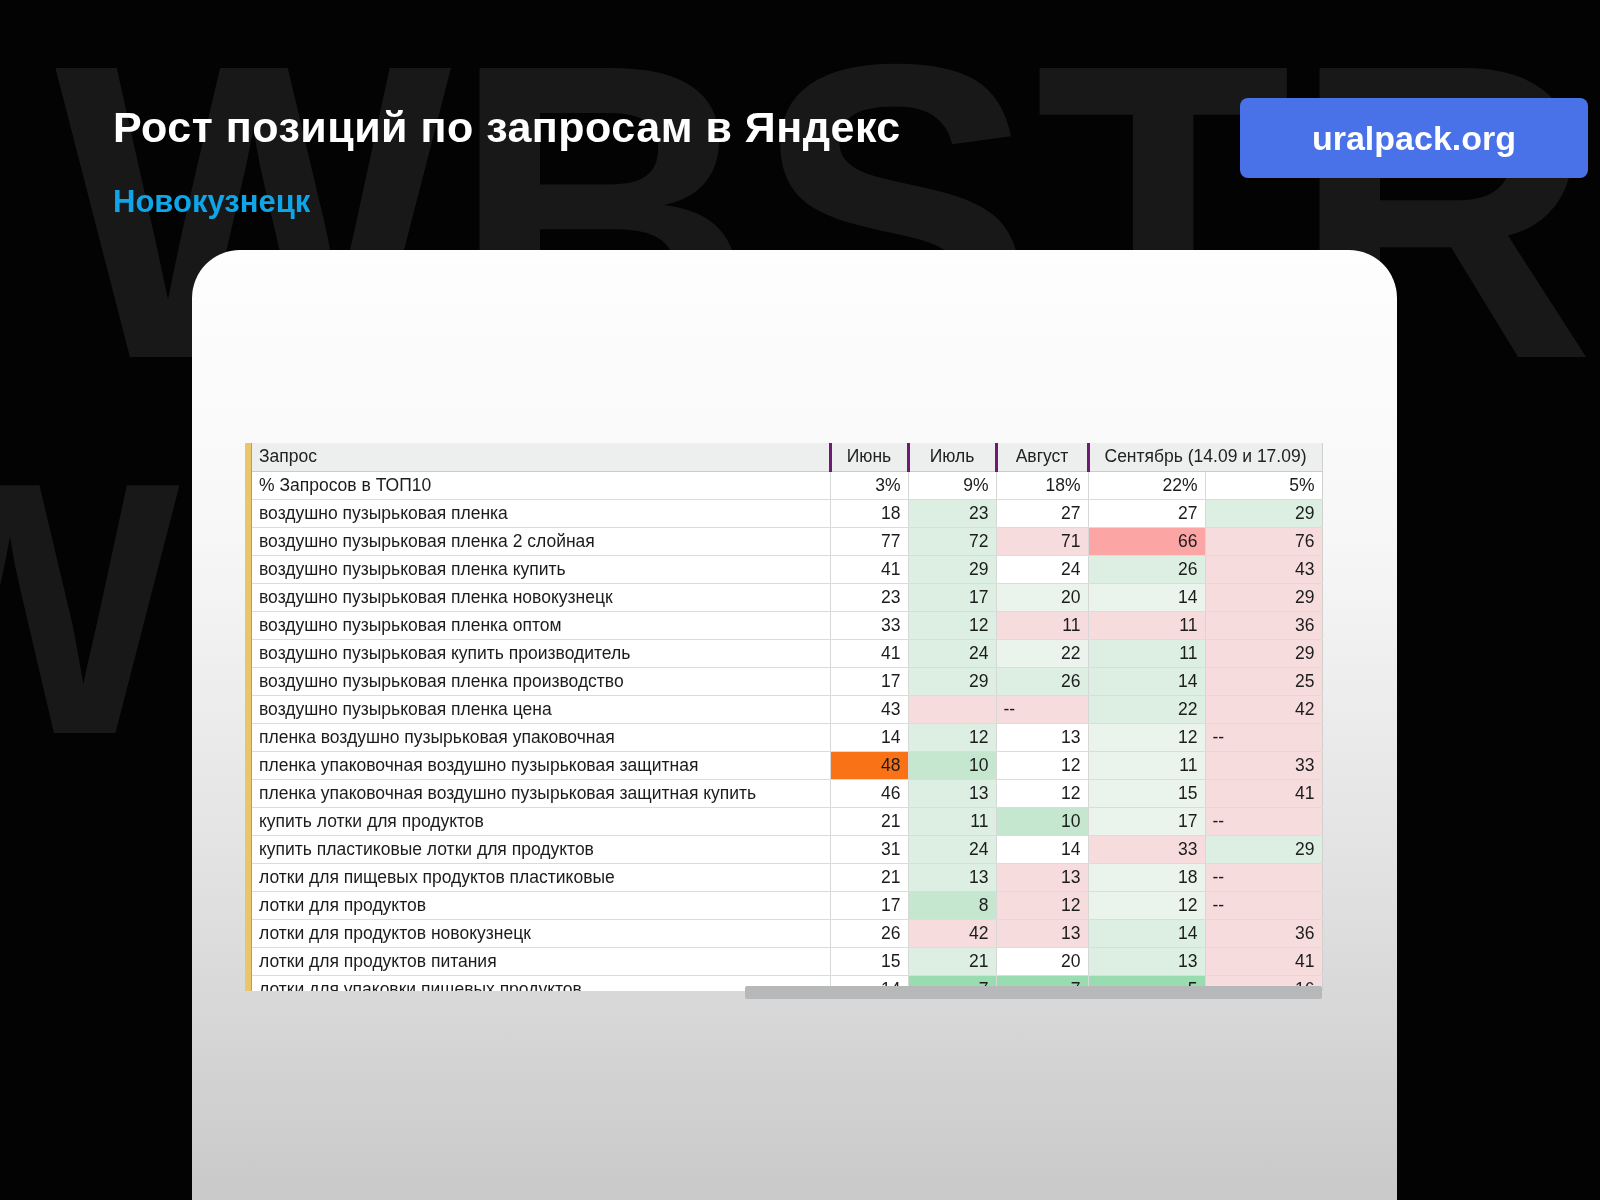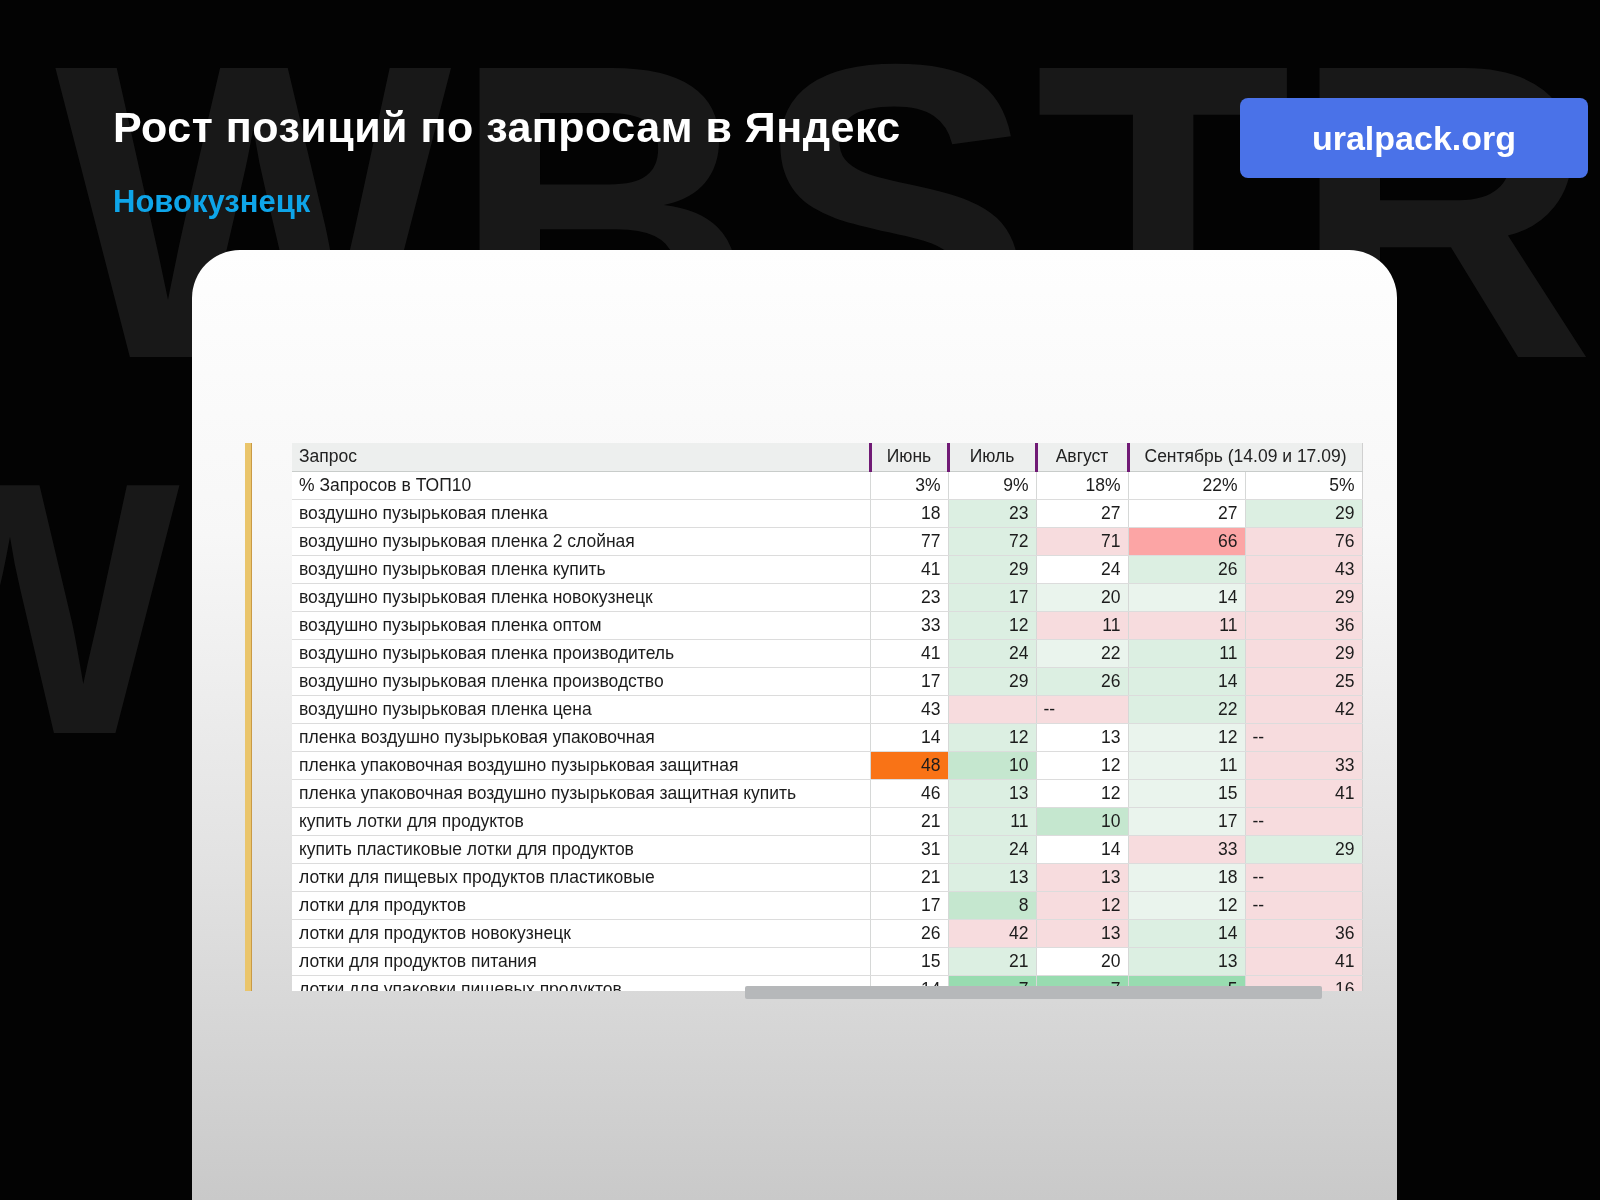--- a/index.html
+++ b/index.html
@@ -31,21 +31,21 @@
   }
 
   .card {
     position:absolute; left:192px; top:250px; width:1205px; height:950px;
     border-radius:48px 48px 0 0;
     background:linear-gradient(180deg,#fefefe 0%,#f7f7f7 30%,#e2e2e2 65%,#c9c9c9 100%);
   }
 
   .table-wrap {
     position:absolute; left:60px; top:193px; width:1071px; height:548px;
-    overflow:hidden; background:transparent;padding-left:40px;
+    overflow:hidden; background:transparent;
   }
   .yellow-strip {
     position:absolute; left:53px; top:193px; width:7px; height:548px;
     background:#eac56b; border-right:1px solid #c99a46; box-sizing:border-box;
   }
   table.xl {
     border-collapse:collapse; table-layout:fixed; width:1070px;
     font-size:17.5px; color:#1c1c1c; background:#fff;
   }
   table.xl th, table.xl td {
@@ -144,21 +144,21 @@
             </tr>
             <tr>
               <td class="q">воздушно пузырьковая пленка оптом</td>
               <td class="n" style="background: rgb(255, 255, 255);">33</td>
               <td class="n" style="background: rgb(220, 239, 226);">12</td>
               <td class="n" style="background: rgb(247, 220, 222);">11</td>
               <td class="n" style="background: rgb(247, 220, 222);">11</td>
               <td class="n" style="background: rgb(247, 220, 222);">36</td>
             </tr>
             <tr>
-              <td class="q">воздушно пузырьковая пленка производитель</td>
+              <td class="q">воздушно пузырьковая купить производитель</td>
               <td class="n" style="background: rgb(255, 255, 255);">41</td>
               <td class="n" style="background: rgb(220, 239, 226);">24</td>
               <td class="n" style="background: rgb(234, 244, 237);">22</td>
               <td class="n" style="background: rgb(220, 239, 226);">11</td>
               <td class="n" style="background: rgb(247, 220, 222);">29</td>
             </tr>
             <tr>
               <td class="q">воздушно пузырьковая пленка производство</td>
               <td class="n" style="background: rgb(255, 255, 255);">17</td>
               <td class="n" style="background: rgb(220, 239, 226);">29</td>

